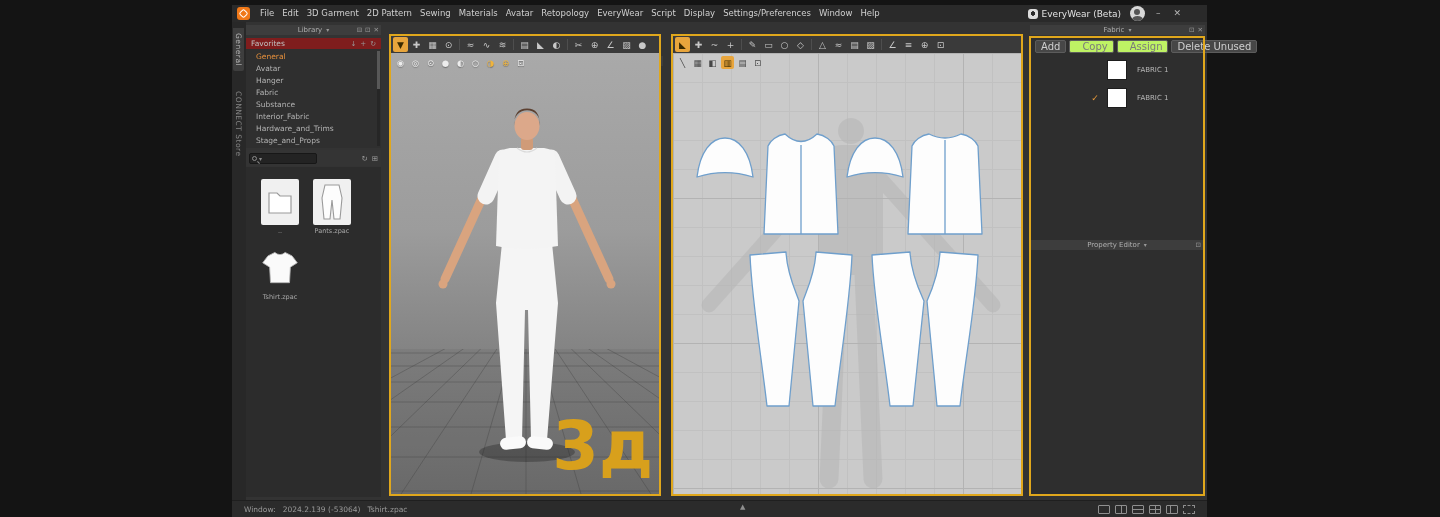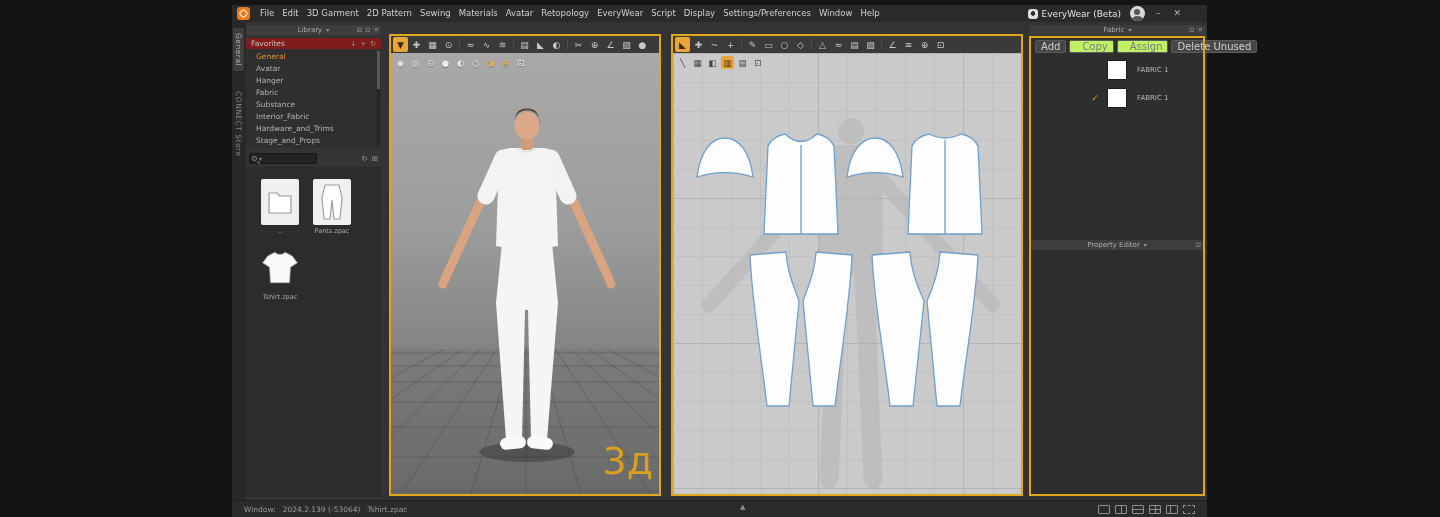--- a/index.html
+++ b/index.html
@@ -42,21 +42,21 @@
   .ph-ic { font-size:6.5px; color:#9a9a9a; line-height:1; }
 
   .toolbar { position:absolute; background:#3a3a3a; display:flex; align-items:center; gap:1px;
              padding:0 2px; height:17px; }
   .ticon { width:15px; height:15px; display:flex; align-items:center; justify-content:center;
            font-size:9px; color:#c8c8c8; border-radius:2px; flex:0 0 auto; }
   .ticon.active { background:#e8a53c; color:#3a2a00; }
   .tsep { width:1px; height:11px; background:#4e4e4e; margin:0 2px; flex:0 0 auto; }
 
   .yellow-frame { position:absolute; border:2px solid #e0a71c; pointer-events:none; z-index:30; }
-  .overlay-label { position:absolute; font-size:38px; font-weight:normal; color:#d8a01c; z-index:25; line-height:1;text-align:right; }
+  .overlay-label { position:absolute; font-size:67px; font-weight:bold; color:#d8a01c; z-index:25; line-height:1;text-align:right; }
 
   
   .lib-header { left:246px; top:25px; width:135px; }
   .lib-fav { position:absolute; left:246px; top:38px; width:135px; height:11px; background:#7f1d1d;
              display:flex; align-items:center; font-size:7.5px; color:#c0c0c0; padding:0 5px; }
   .fav-icons { margin-left:auto; display:flex; gap:4px; font-size:7px; color:#999; }
   .lib-list { position:absolute; left:246px; top:49px; width:135px; height:99px; background:#2f2f2f;
               overflow:hidden; padding-top:2px; }
   .lib-item { height:12px; line-height:12px; padding-left:10px; font-size:7.5px; color:#b2b2b2; }
   .lib-item.selected { color:#e8913c; }

